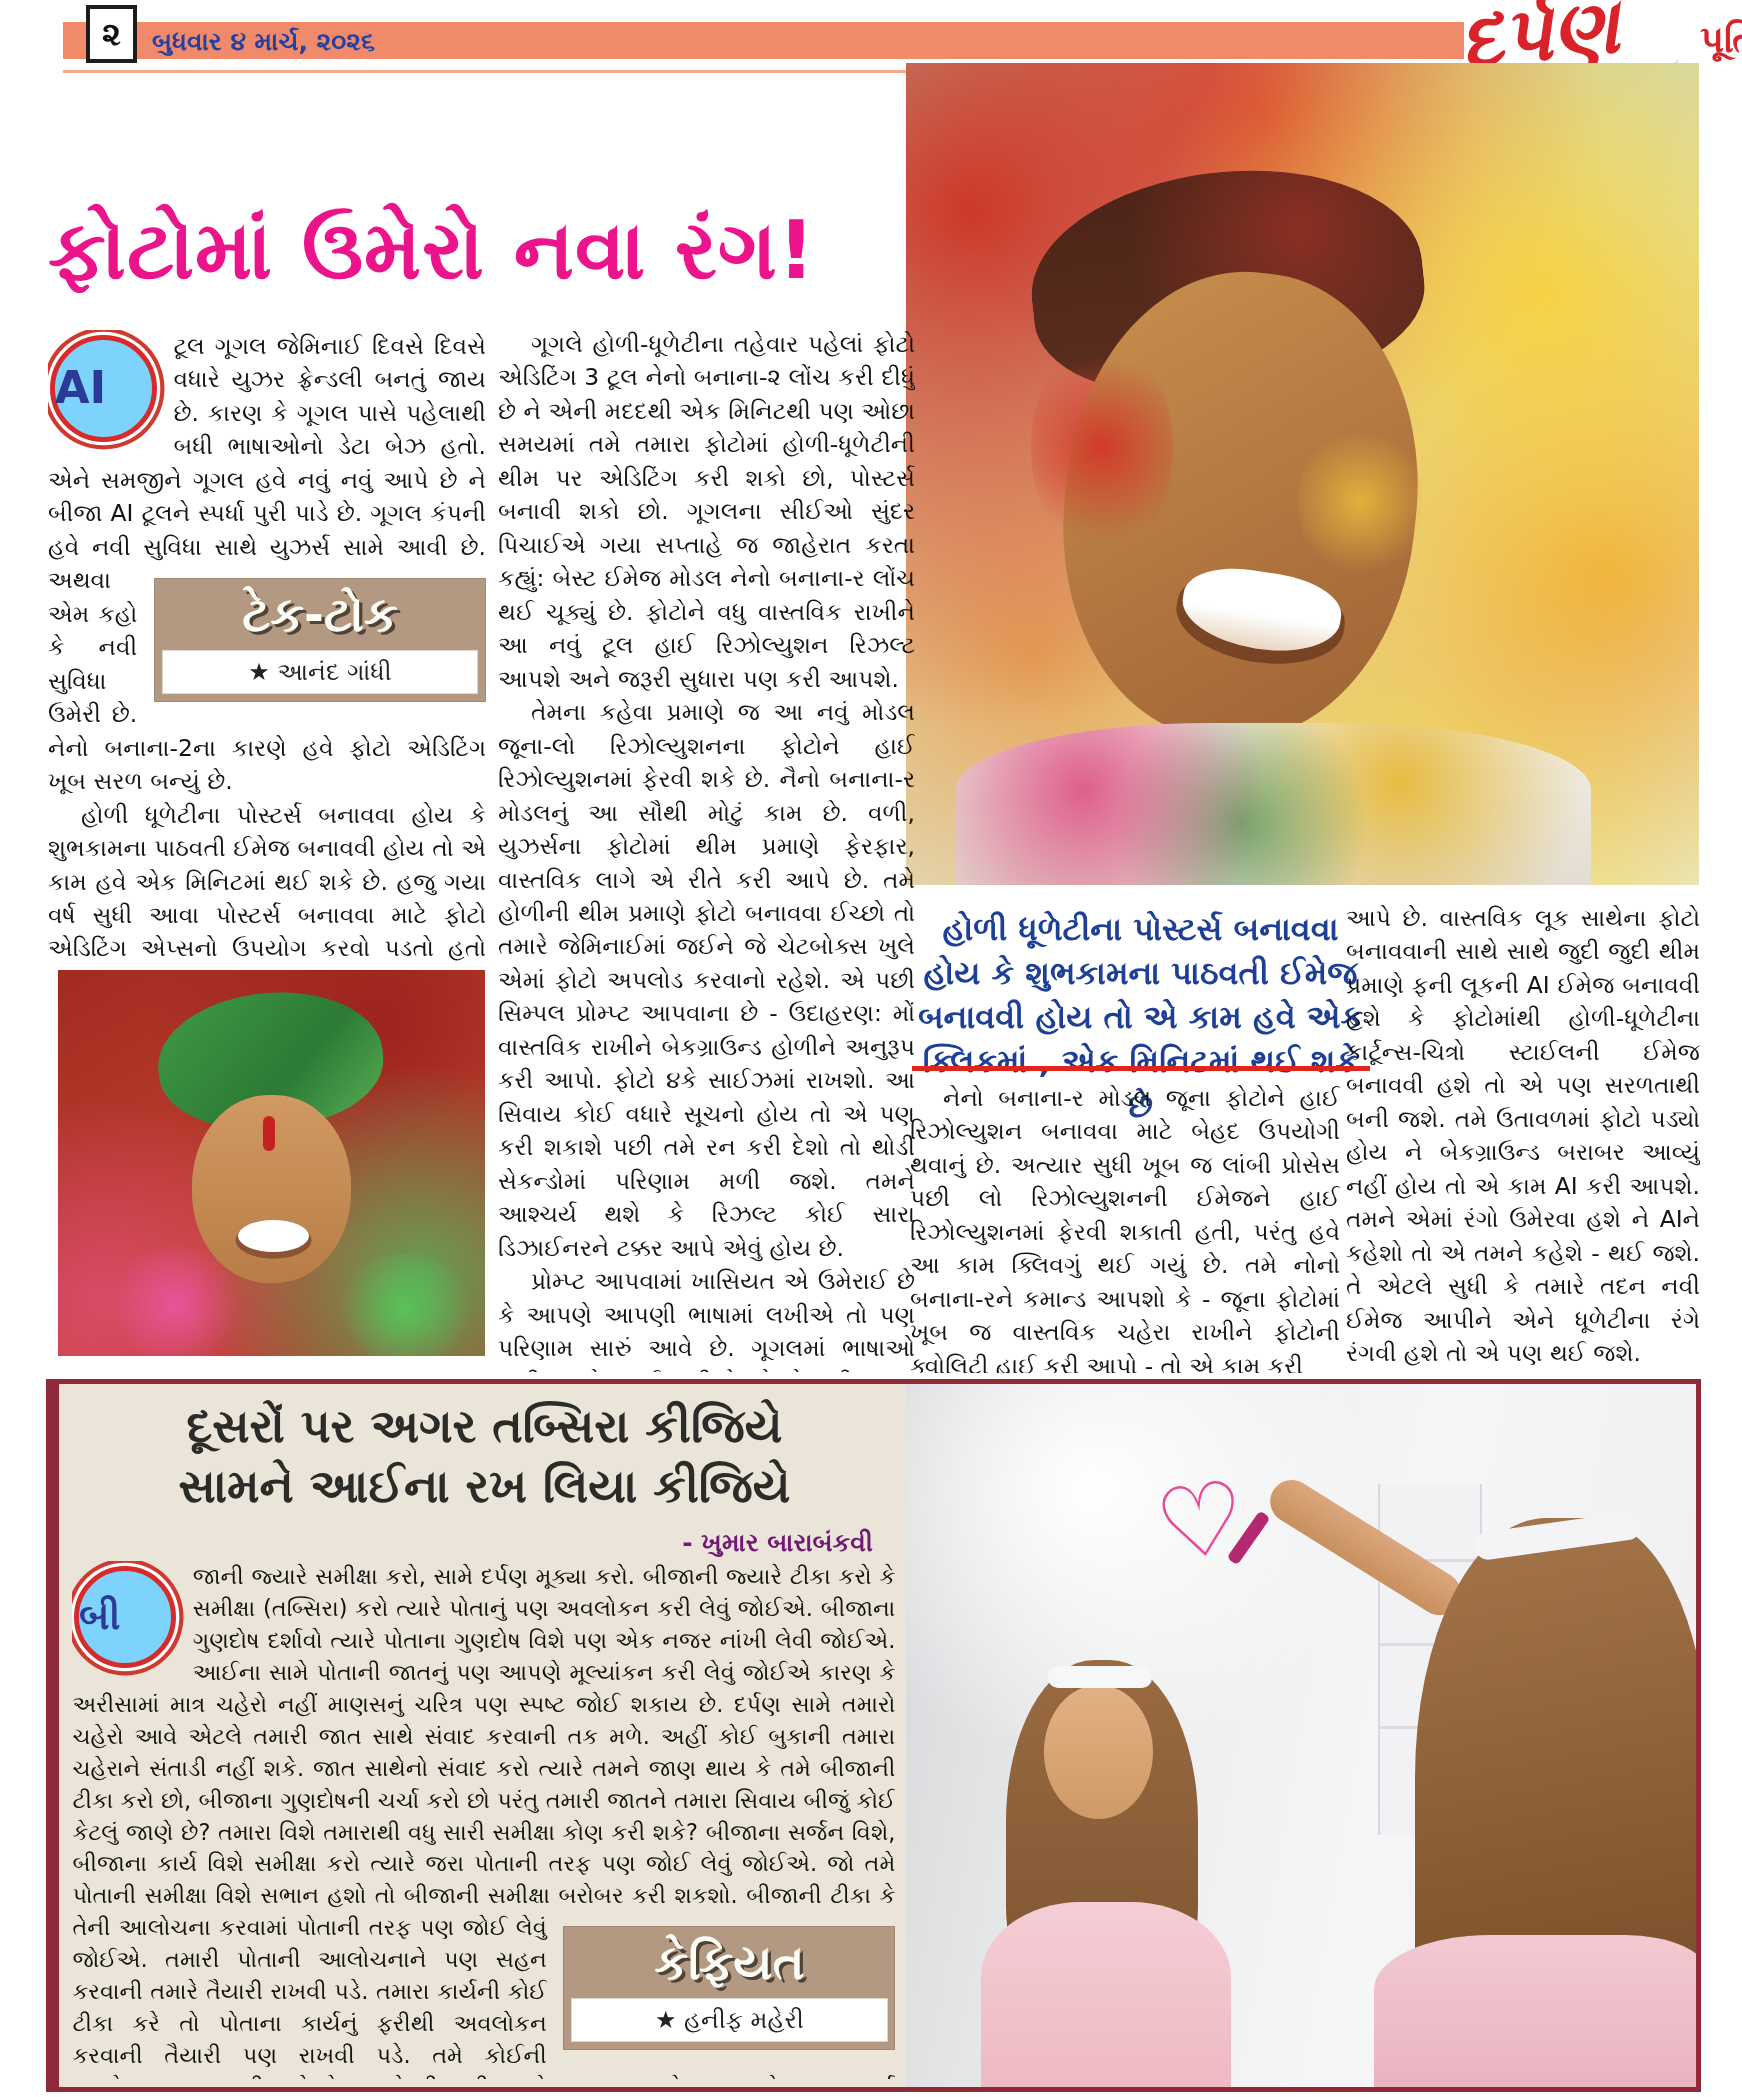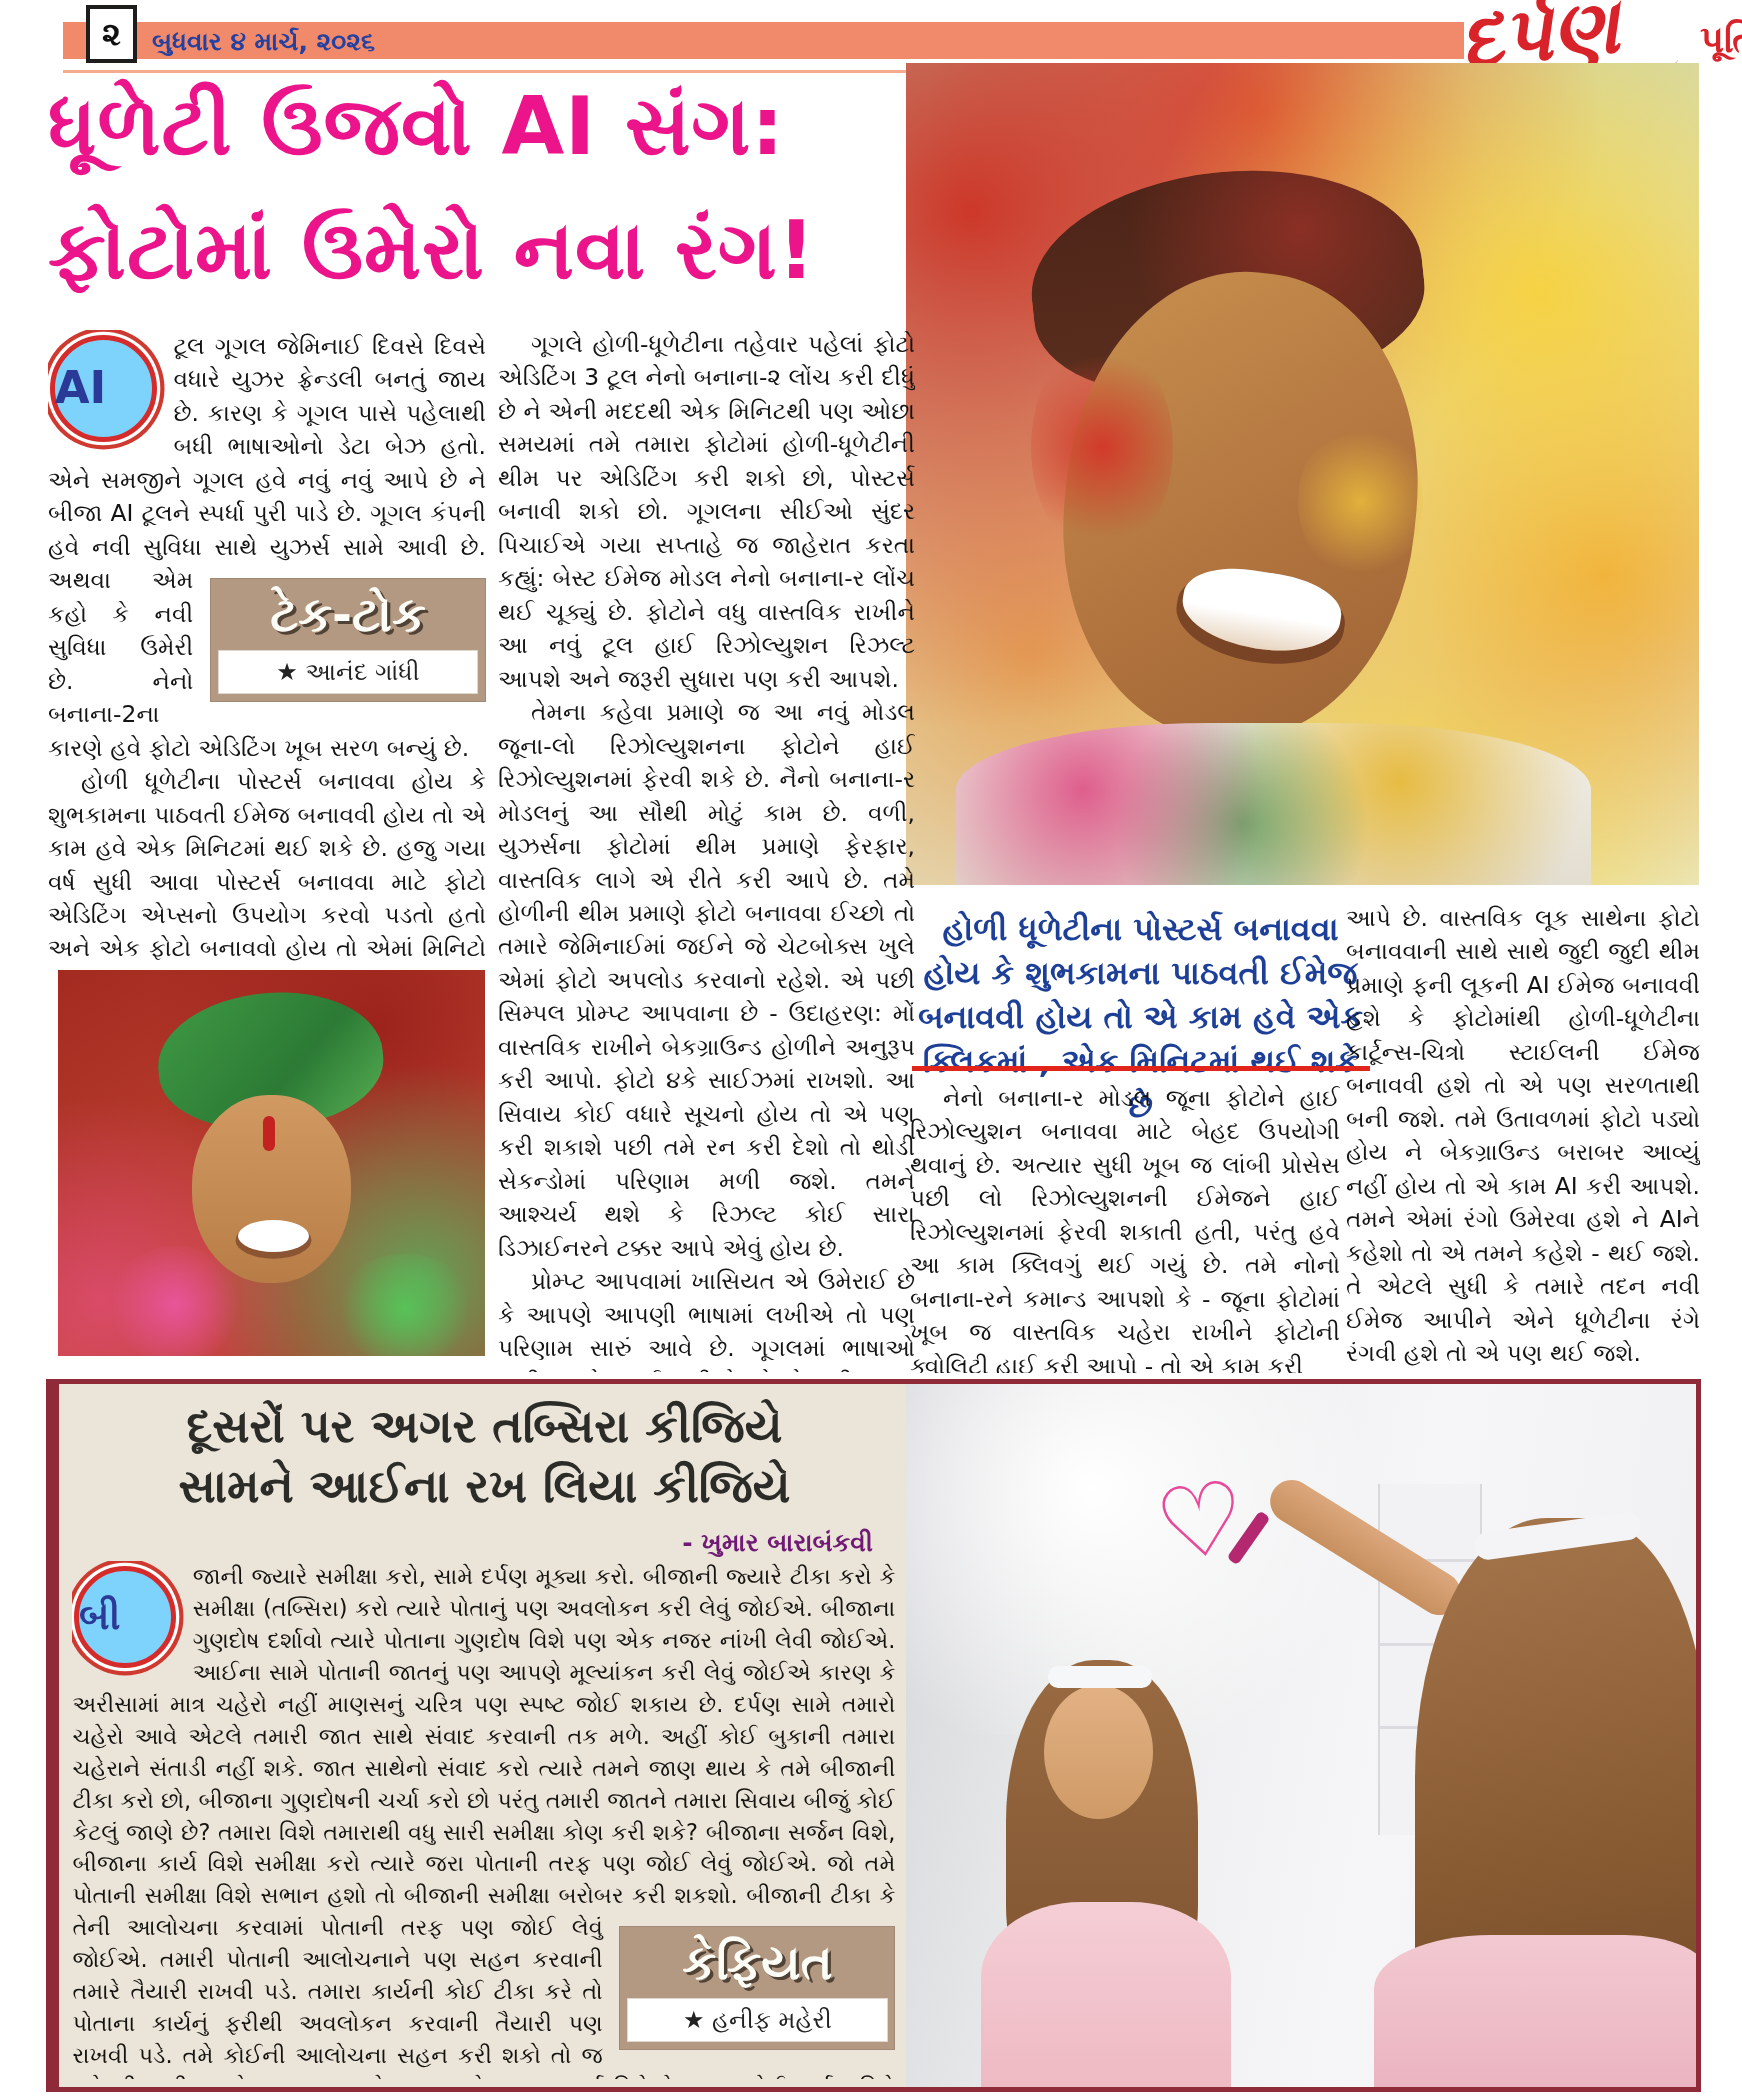--- a/index.html
+++ b/index.html
@@ -31,21 +31,21 @@
   .col2{left:498px;top:328px;width:417px;height:1044px;}
   .col3{left:910px;top:1082px;width:430px;height:291px;}
   .col4{left:1346px;top:902px;width:354px;height:471px;}
 
   .circle-cap{float:left;width:97px;height:97px;margin:5px 16.7px 5px 1.7px;border-radius:50%;
             border:5px solid #d62b2b;box-shadow:0 0 0 3.3px #fff,0 0 0 7.5px #cf3a30;
             display:flex;align-items:center;justify-content:flex-start;background:#7dd3fc;
             font-size:45px;font-weight:bold;color:#2b3a96;}
   .circle-cap.small{width:92px;height:92px;font-size:38px;}
 
-  .side-box{float:right;display:block;width:276px;margin:13.4px 0 8.3px 16.7px;background:#b39882;
+  .side-box{float:right;display:block;width:332px;margin:13.4px 0 8.3px 16.7px;background:#b39882;
             padding:8.3px 6.7px 6.7px;box-sizing:border-box;text-align:center;border:0.8px solid #a08875;}
   .box-title{display:block;font-size:48px;font-weight:bold;color:#fdfdf8;line-height:1.15;
             text-shadow:3.3px 3.3px 0 rgba(62,50,40,0.85);}
   .box-author{display:block;background:#ffffff;border:0.8px solid #e0d8ce;margin-top:7.5px;
             font-size:24px;font-weight:normal;color:#222;padding:4.2px 0;}
 
   
   .quote{position:absolute;left:910px;top:907px;width:461px;height:155px;margin:0;
          font-size:32px;line-height:1.38;font-weight:bold;color:#1d3f97;text-align:center;}
   .quote-rule{position:absolute;left:912px;top:1066px;width:458px;height:5px;background:#e1251b;}
@@ -142,21 +142,21 @@
   <div class="topbar"></div>
   <div class="thinline"></div>
   <div class="pagenum">
     <span>૨</span>
   </div>
   <div class="date">બુધવાર ૪ માર્ચ, ૨૦૨૬</div>
   <div class="logo-script">દર્પણ</div>
   <div class="logo-swoosh"></div>
   <div class="logo-suffix">પૂર્તિ</div>
 
-  <h1 class="headline"><span>ધૂળેટી ઉજવો AI સંગ:</span><br><span>ફોટોમાં ઉમેરો નવા રંગ!</span></h1>
+  <h1 class="headline"><br><span>ફોટોમાં ઉમેરો નવા રંગ!</span></h1>
 
   <div class="photo photo-main">
     <div class="pm-hair"></div>
     <div class="pm-face"></div>
     <div class="pm-red"></div>
     <div class="pm-cheek"></div>
     <div class="pm-smile"></div>
     <div class="pm-shirt"></div>
   </div>
 

